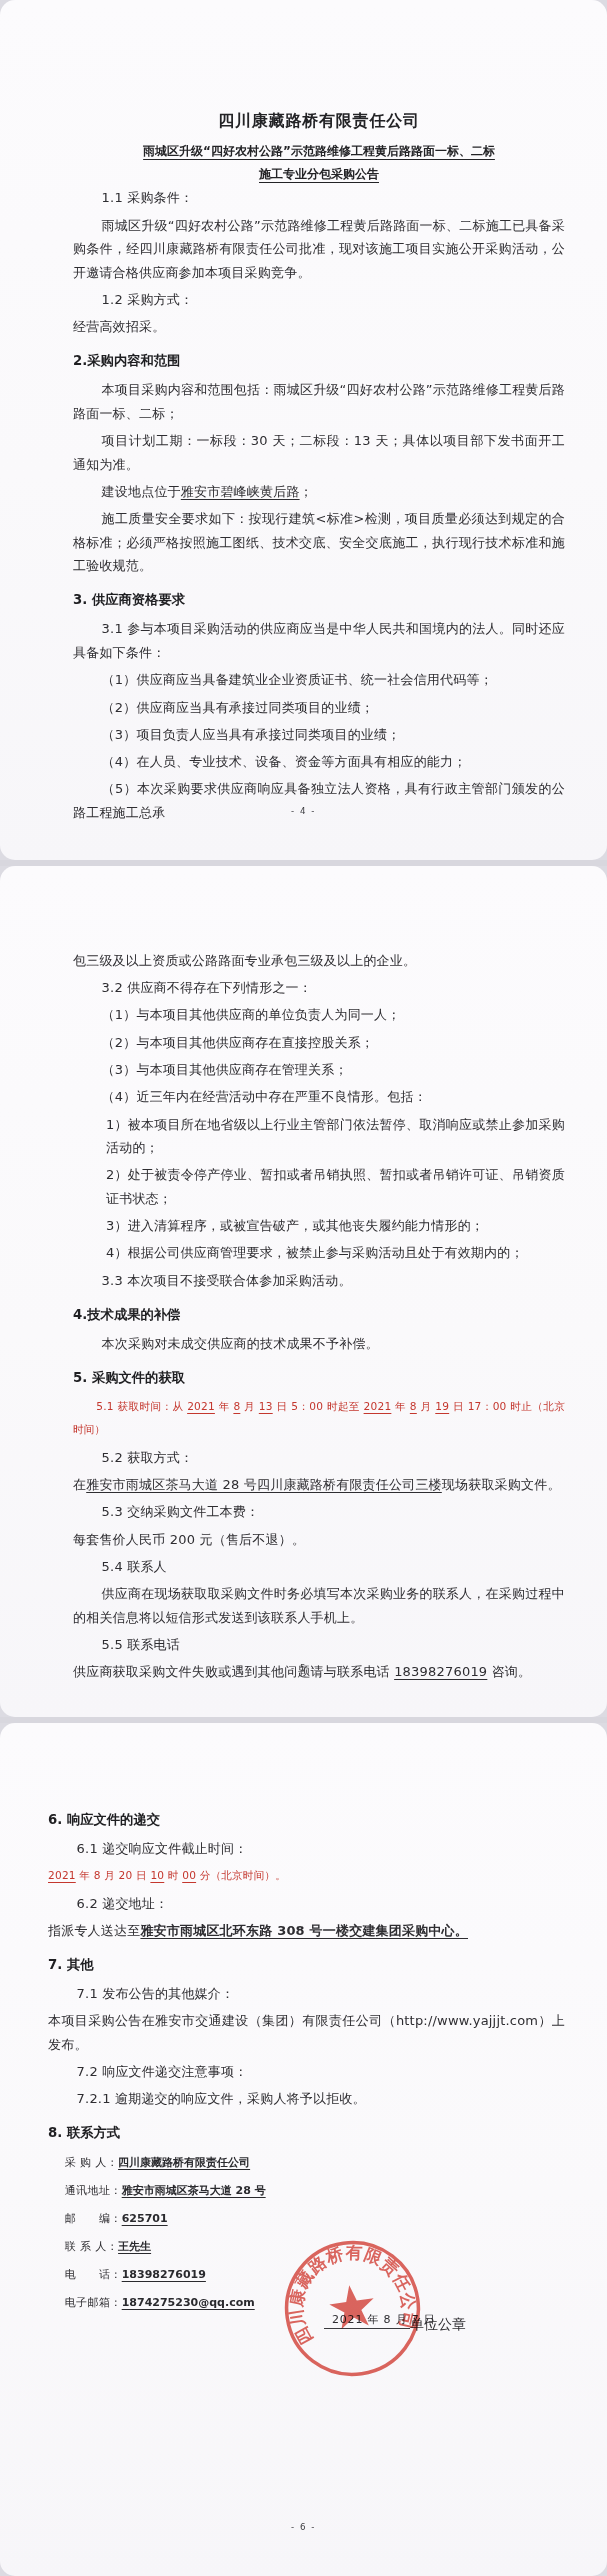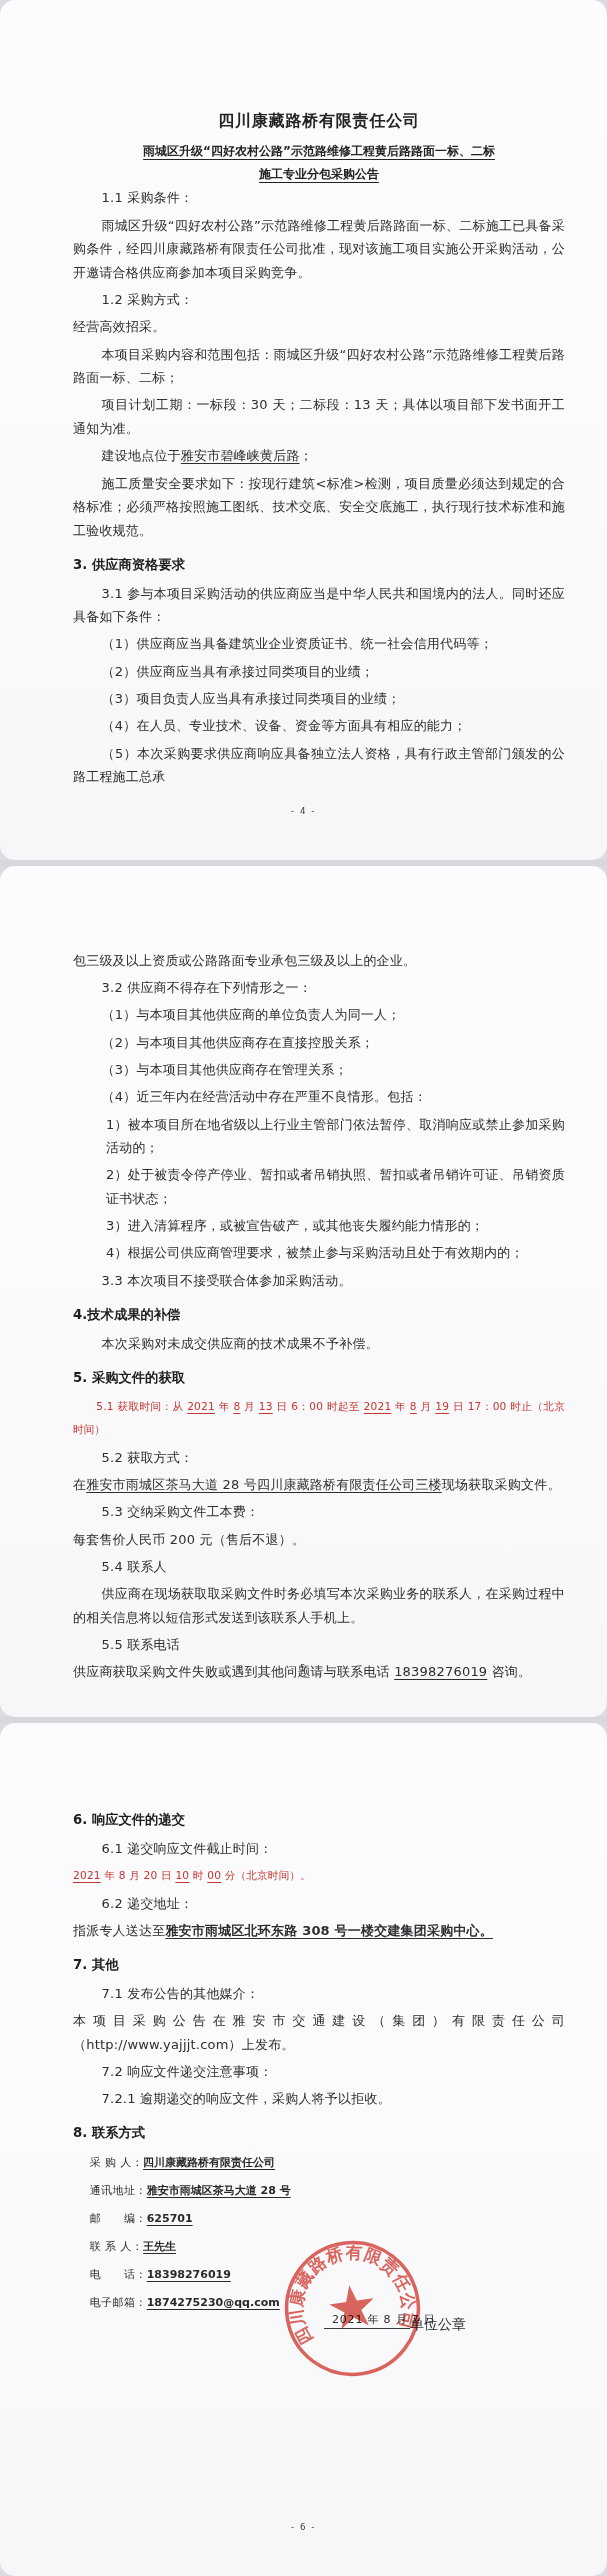--- a/index.html
+++ b/index.html
@@ -3,21 +3,21 @@
 <meta charset="utf-8">
 <style>
   html,body{margin:0;padding:0;}
   body{width:607px;background:#dcdbe2;font-family:"DejaVu Sans","Liberation Sans",sans-serif;color:#2e2d31;}
   .canvas{width:607px;}
   .page{position:relative;width:607px;box-sizing:border-box;overflow:hidden;
         background:linear-gradient(180deg,#fcfbfd 0%,#faf9fb 55%,#f7f6f9 100%);border-radius:15px;}
   .page-gap{height:6px;background:#d8d7de;}
   #p1{height:860px;padding:111px 42px 0 73px;}
   #p2{height:851px;padding:79px 42px 10px 73px;}
-  #p3{height:853px;padding:85px 42px 0 73px;}
+  #p3{height:853px;padding:85px 42px 0 48px;}
 
   .doc-title{margin:0;text-align:center;font-size:16px;font-weight:bold;color:#232326;letter-spacing:0.8px;}
   .doc-sub{margin:11.4px 0 0 0;text-align:center;font-size:12px;font-weight:bold;color:#232326;}
   .doc-sub .u{text-underline-offset:3.8px;}
 
   .h{font-size:13.3px;font-weight:bold;color:#1f1f22;margin:10.6px 0 6px 0;line-height:23px;text-align:left;}
   .h.first{margin-top:27px;}
   .t{font-size:13px;line-height:23.5px;margin:3.8px 0 0 0;text-align:justify;letter-spacing:0.2px;}
   .ind{text-indent:2.2em;}
   .ind3{margin-left:33px;}
@@ -46,20 +46,21 @@
   <section class="page" id="p1">
     <h1 class="doc-title">四川康藏路桥有限责任公司</h1>
     <div class="doc-sub"><span class="u">雨城区升级“四好农村公路”示范路维修工程黄后路路面一标、二标</span></div>
     <div class="doc-sub" style="margin-top:5.3px;"><span class="u">施工专业分包采购公告</span></div>
 
     <p class="t ind">1.1 采购条件：</p>
     <p class="t ind">雨城区升级“四好农村公路”示范路维修工程黄后路路面一标、二标施工已具备采购条件，经四川康藏路桥有限责任公司批准，现对该施工项目实施公开采购活动，公开邀请合格供应商参加本项目采购竞争。</p>
     <p class="t ind">1.2 采购方式：</p>
     <p class="t">经营高效招采。</p>
 
+    <h2 class="h">2.采购内容和范围</h2>
     <p class="t ind">本项目采购内容和范围包括：雨城区升级“四好农村公路”示范路维修工程黄后路路面一标、二标；</p>
     <p class="t ind">项目计划工期：一标段：30 天；二标段：13 天；具体以项目部下发书面开工通知为准。</p>
     <p class="t ind"><span>建设地点位于</span><span class="u">雅安市碧峰峡黄后路</span><span>；</span></p>
     <p class="t ind">施工质量安全要求如下：按现行建筑&lt;标准&gt;检测，项目质量必须达到规定的合格标准；必须严格按照施工图纸、技术交底、安全交底施工，执行现行技术标准和施工验收规范。</p>
 
     <h2 class="h">3. 供应商资格要求</h2>
     <p class="t ind">3.1 参与本项目采购活动的供应商应当是中华人民共和国境内的法人。同时还应具备如下条件：</p>
     <p class="t ind">（1）供应商应当具备建筑业企业资质证书、统一社会信用代码等；</p>
     <p class="t ind">（2）供应商应当具有承接过同类项目的业绩；</p>
     <p class="t ind">（3）项目负责人应当具有承接过同类项目的业绩；</p>
@@ -80,21 +81,21 @@
     <p class="t ind3">1）被本项目所在地省级以上行业主管部门依法暂停、取消响应或禁止参加采购活动的；</p>
     <p class="t ind3">2）处于被责令停产停业、暂扣或者吊销执照、暂扣或者吊销许可证、吊销资质证书状态；</p>
     <p class="t ind3">3）进入清算程序，或被宣告破产，或其他丧失履约能力情形的；</p>
     <p class="t ind3">4）根据公司供应商管理要求，被禁止参与采购活动且处于有效期内的；</p>
     <p class="t ind">3.3 本次项目不接受联合体参加采购活动。</p>
 
     <h2 class="h">4.技术成果的补偿</h2>
     <p class="t ind">本次采购对未成交供应商的技术成果不予补偿。</p>
 
     <h2 class="h">5. 采购文件的获取</h2>
-    <p class="t ind red"><span>5.1 获取时间：从 </span><span class="u">2021</span><span> 年 </span><span class="u">8</span><span> 月 </span><span class="u">13</span><span> 日 6：00 时起至 </span><span class="u">2021</span><span> 年 </span><span class="u">8</span><span> 月 </span><span class="u">19</span><span> 日 17：00 时止（北京时间）</span></p>
+    <p class="t ind red"><span>5.1 获取时间：从 </span><span class="u">2021</span><span> 年 </span><span class="u">8</span><span> 月 </span><span class="u">13</span><span> 日 5：00 时起至 </span><span class="u">2021</span><span> 年 </span><span class="u">8</span><span> 月 </span><span class="u">19</span><span> 日 17：00 时止（北京时间）</span></p>
     <p class="t ind">5.2 获取方式：</p>
     <p class="t"><span>在</span><span class="u">雅安市雨城区茶马大道 28 号四川康藏路桥有限责任公司三楼</span><span>现场获取采购文件。</span></p>
     <p class="t ind">5.3 交纳采购文件工本费：</p>
     <p class="t">每套售价人民币 200 元（售后不退）。</p>
     <p class="t ind">5.4 联系人</p>
     <p class="t ind">供应商在现场获取取采购文件时务必填写本次采购业务的联系人，在采购过程中的相关信息将以短信形式发送到该联系人手机上。</p>
     <p class="t ind">5.5 联系电话</p>
     <p class="t"><span>供应商获取采购文件失败或遇到其他问题请与联系电话 </span><span class="u">18398276019</span><span> 咨询。</span></p>
     <div class="footer">- 5 -</div>
   </section>

